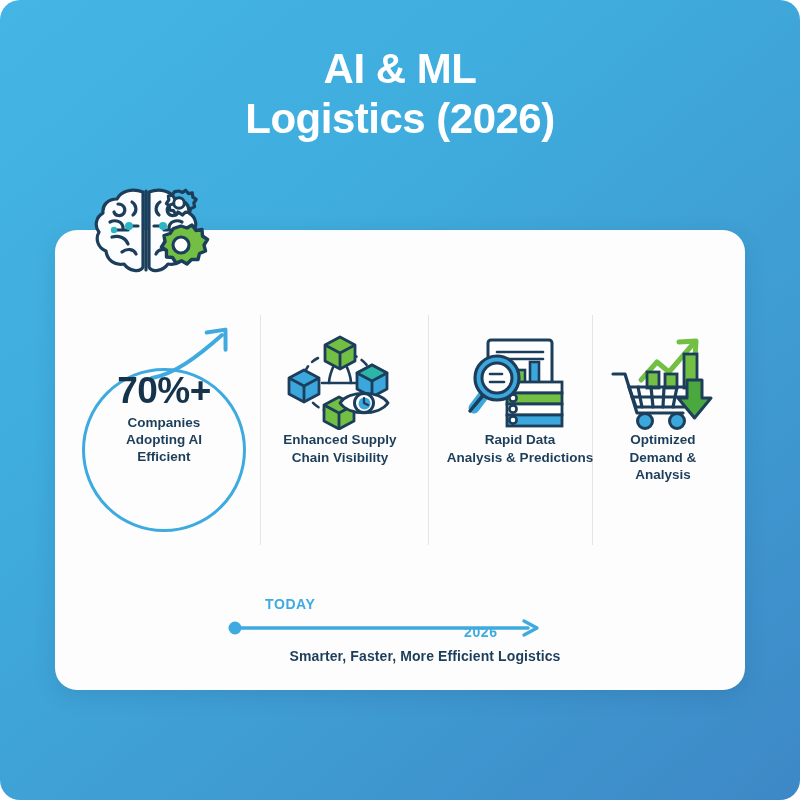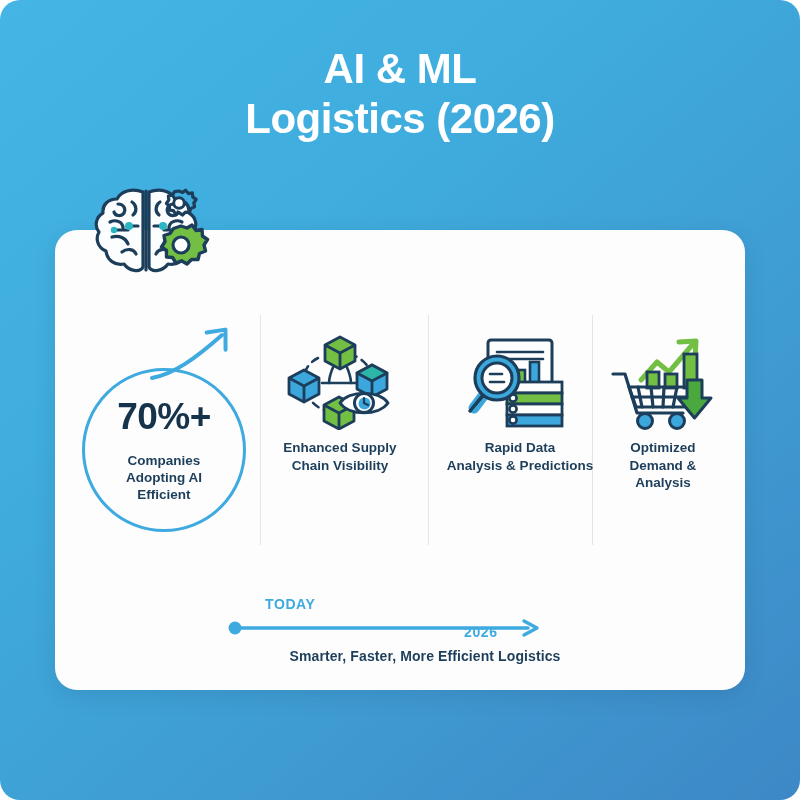--- a/index.html
+++ b/index.html
@@ -64,36 +64,36 @@
     left: 82px;
     top: 368px;
     width: 164px;
     height: 164px;
     border: 3px solid #3eaae0;
     border-radius: 50%;
     box-sizing: border-box;
     display: flex;
     flex-direction: column;
     align-items: center;
-    justify-content: center;
+    justify-content: flex-start;
     text-align: center;
   }
   #stat-value {
     color: #16334c;
     font-size: 37px;
     font-weight: bold;
     line-height: 40px;
     letter-spacing: -0.5px;
   }
   #stat-caption {
     color: #1d3e5b;
     font-size: 13.5px;
     font-weight: bold;
     line-height: 17px;
-    margin-top: 15px;
+    margin-top: 3px;
   }
 
   #stat-arrow {
     position: absolute;
     left: 150px;
     top: 312px;
     width: 115px;
     height: 70px;
   }
 
@@ -119,21 +119,21 @@
   }
   #panel-1 { left: 260px; }
   #panel-2 { left: 440px; }
   #panel-3 { left: 583px; }
 
   .panel-icon {
     width: 112px;
     height: 100px;
   }
   .panel-label {
-    margin-top: 9px;
+    margin-top: 1px;
     color: #1d3e5b;
     font-size: 13.5px;
     font-weight: bold;
     line-height: 17.5px;
     text-align: center;
   }
 
   
   #timeline {
     position: absolute;

